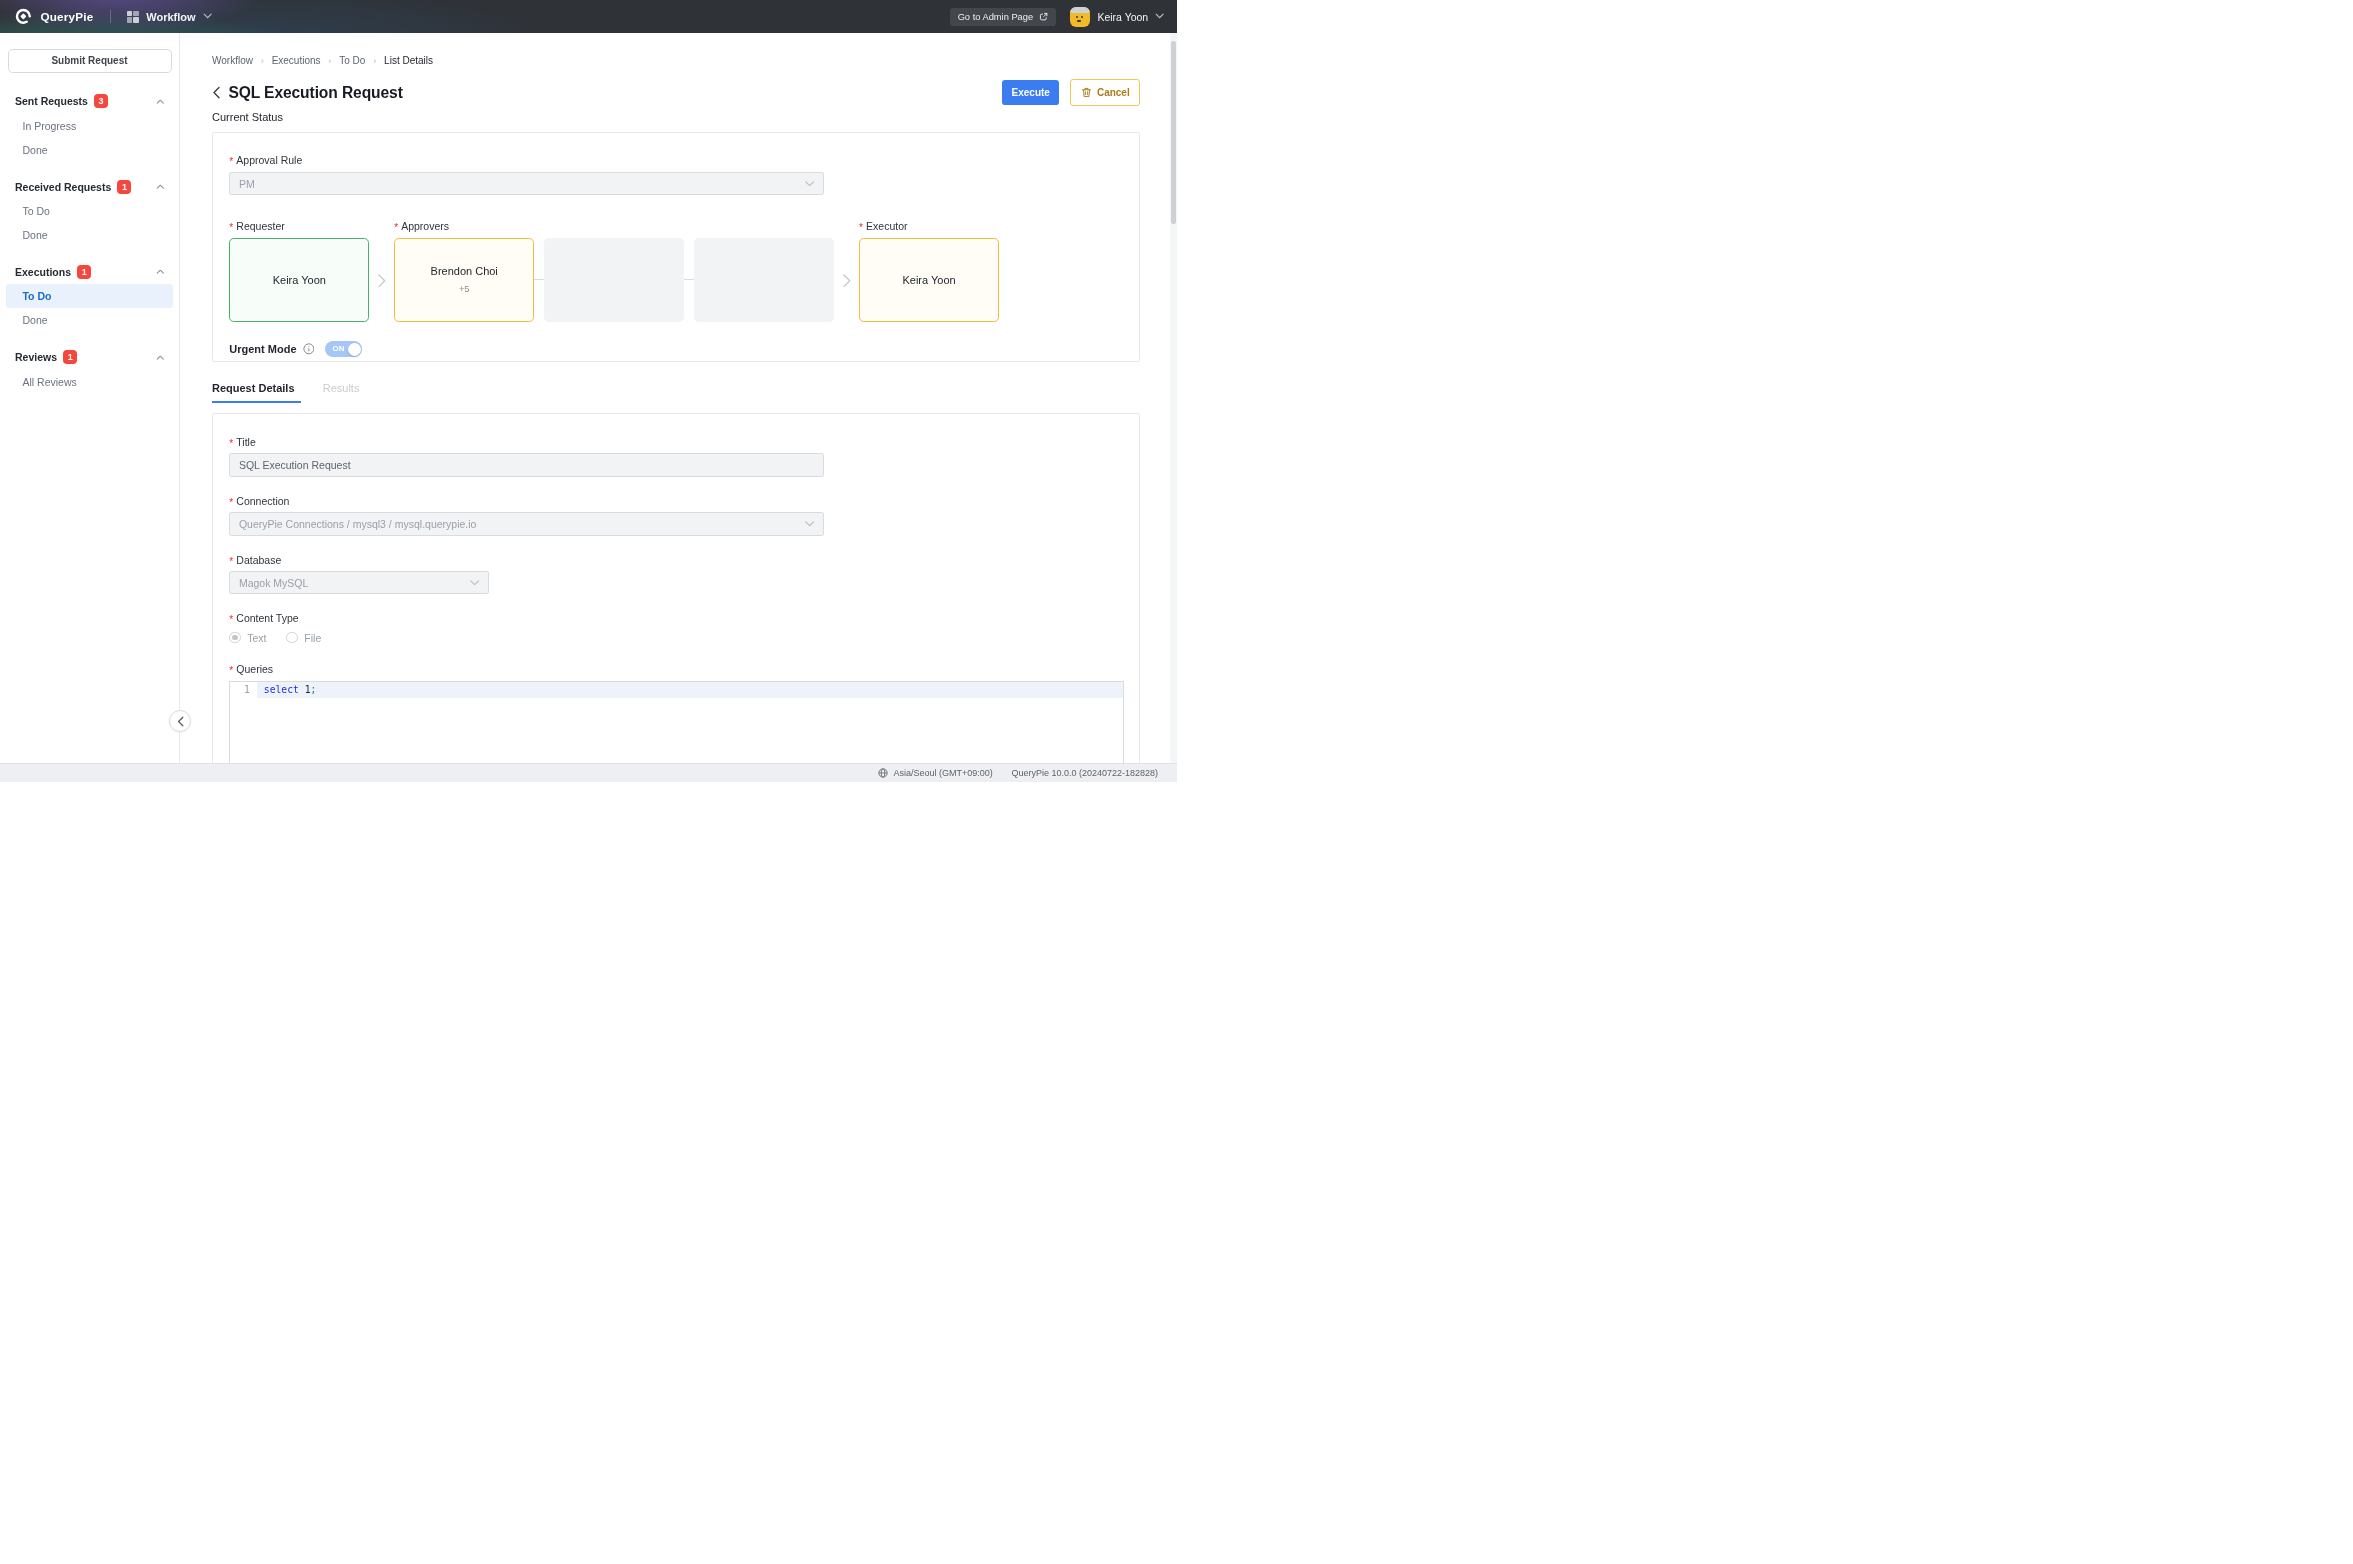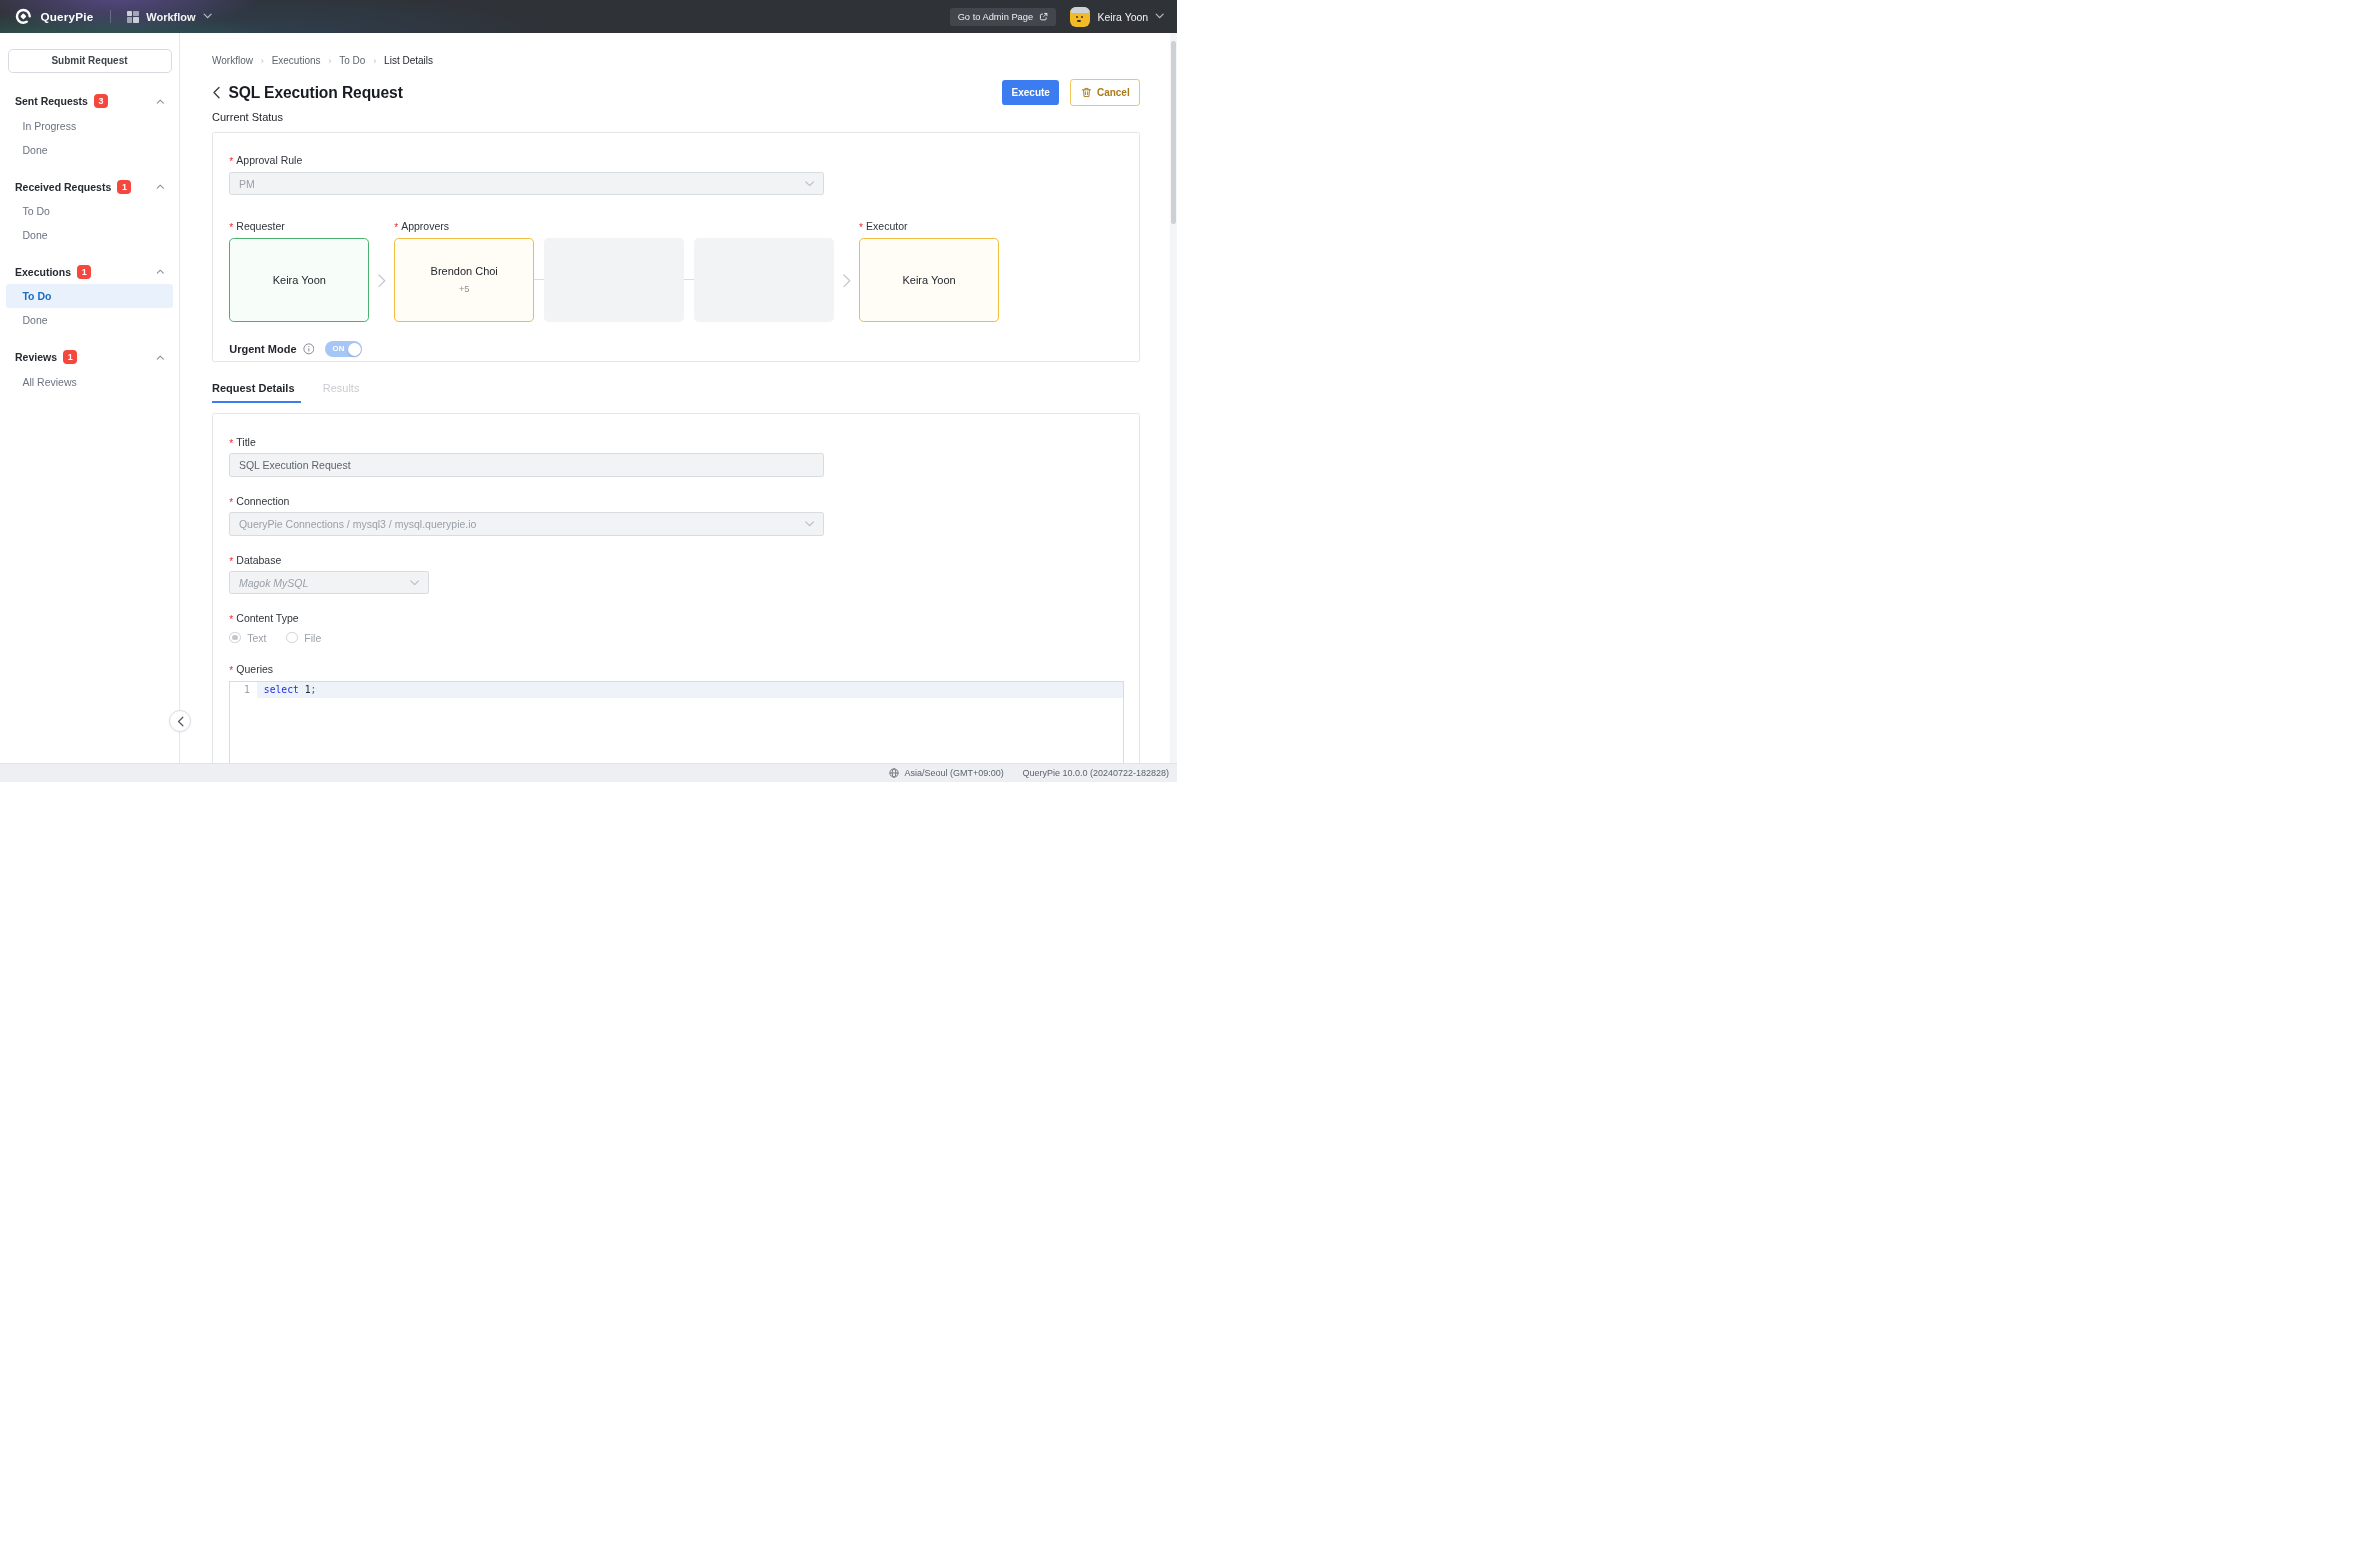--- a/index.html
+++ b/index.html
@@ -79,21 +79,21 @@
   .card { margin-top:9.3px; border:0.8px solid #e4e7ea; border-radius:2.3px; background:#fff; }
   .card.status { padding:21px 16.3px 15.6px; height:230px; }
   .card.details { padding:22px 16.3px 31px; }
 
   .field-label { display:flex; align-items:center; gap:3.1px; font-size:10.5px; font-weight:500; color:#2f353c; margin-bottom:5.4px; }
   .req-star { color:#f5222d; font-size:10px; line-height:1; transform:translateY(1.6px); }
 
   .sel, .inp { position:relative; height:23.4px; background:#f2f3f5; border:0.8px solid #d8dbdf; border-radius:2.3px;
     padding:0 8.6px; font-size:10.5px; line-height:22px; color:#9aa0a8; cursor:not-allowed; }
   .inp { color:#5d646d; }
-  .w-lg { width:595px; } .w-sm { width:200px;font-style:italic; }
+  .w-lg { width:595px; } .w-sm { width:260px; }
   .sel .sel-chev { position:absolute; right:8.6px; top:0; bottom:0; display:flex; align-items:center; color:#b7bcc2; }
 
   
   .flow { margin-top:25px; display:flex; align-items:flex-start; }
   .flow-group { display:flex; flex-direction:column; }
   .flow-label { display:flex; align-items:center; gap:3.1px; font-size:10.5px; font-weight:500; color:#2f353c; margin-bottom:5.4px; }
   .boxes-row { display:flex; align-items:center; }
   .pbox { width:140px; height:84px; border-radius:4.7px; display:flex; flex-direction:column;
     align-items:center; justify-content:center; font-size:11px; color:#23272d; background:#f1f3f5; }
   .pbox.green { border:1.2px solid #4cb06d; background:#f7fdf9; }
@@ -125,21 +125,21 @@
 
   
   .editor { width:895px; height:93px; border:0.8px solid #d8dbdf; background:#fff; overflow:hidden; cursor:text; }
   .code-line { display:flex; height:16.3px; font-family:"DejaVu Sans Mono", monospace; font-size:9.7px; line-height:16.3px; }
   .gutter { width:26.5px; flex:0 0 auto; text-align:right; padding-right:7px; color:#98a1aa; background:#fff; }
   .code-body { flex:1; padding-left:7px; background:#edf3f9; white-space:pre; }
   .tok.kw { color:#1f2fe4; } .tok.plain { color:#23272d; } .tok.punct { color:#0c7d89; }
 
   
   .footer { position:absolute; left:0; right:0; bottom:0; height:18.7px; background:#edeff2; border-top:0.8px solid #e0e3e7;
-    display:flex; align-items:center; justify-content:flex-end; gap:18.7px; padding-right:8px;
+    display:flex; align-items:center; justify-content:flex-end; gap:18.7px; padding-right:19px;
     font-size:9px; color:#5c636d; z-index:6; }
   .tz { display:flex; align-items:center; gap:5.4px; }
 
   
   .sb-track { position:absolute; right:0; top:33px; bottom:18.7px; width:7px; background:#f4f5f6; z-index:4; }
   .sb-thumb { position:absolute; right:1.2px; top:7.8px; width:4.7px; height:183px; border-radius:2.3px; background:#cdd0d5; }
 </style>
 </head>
 <body>
 

